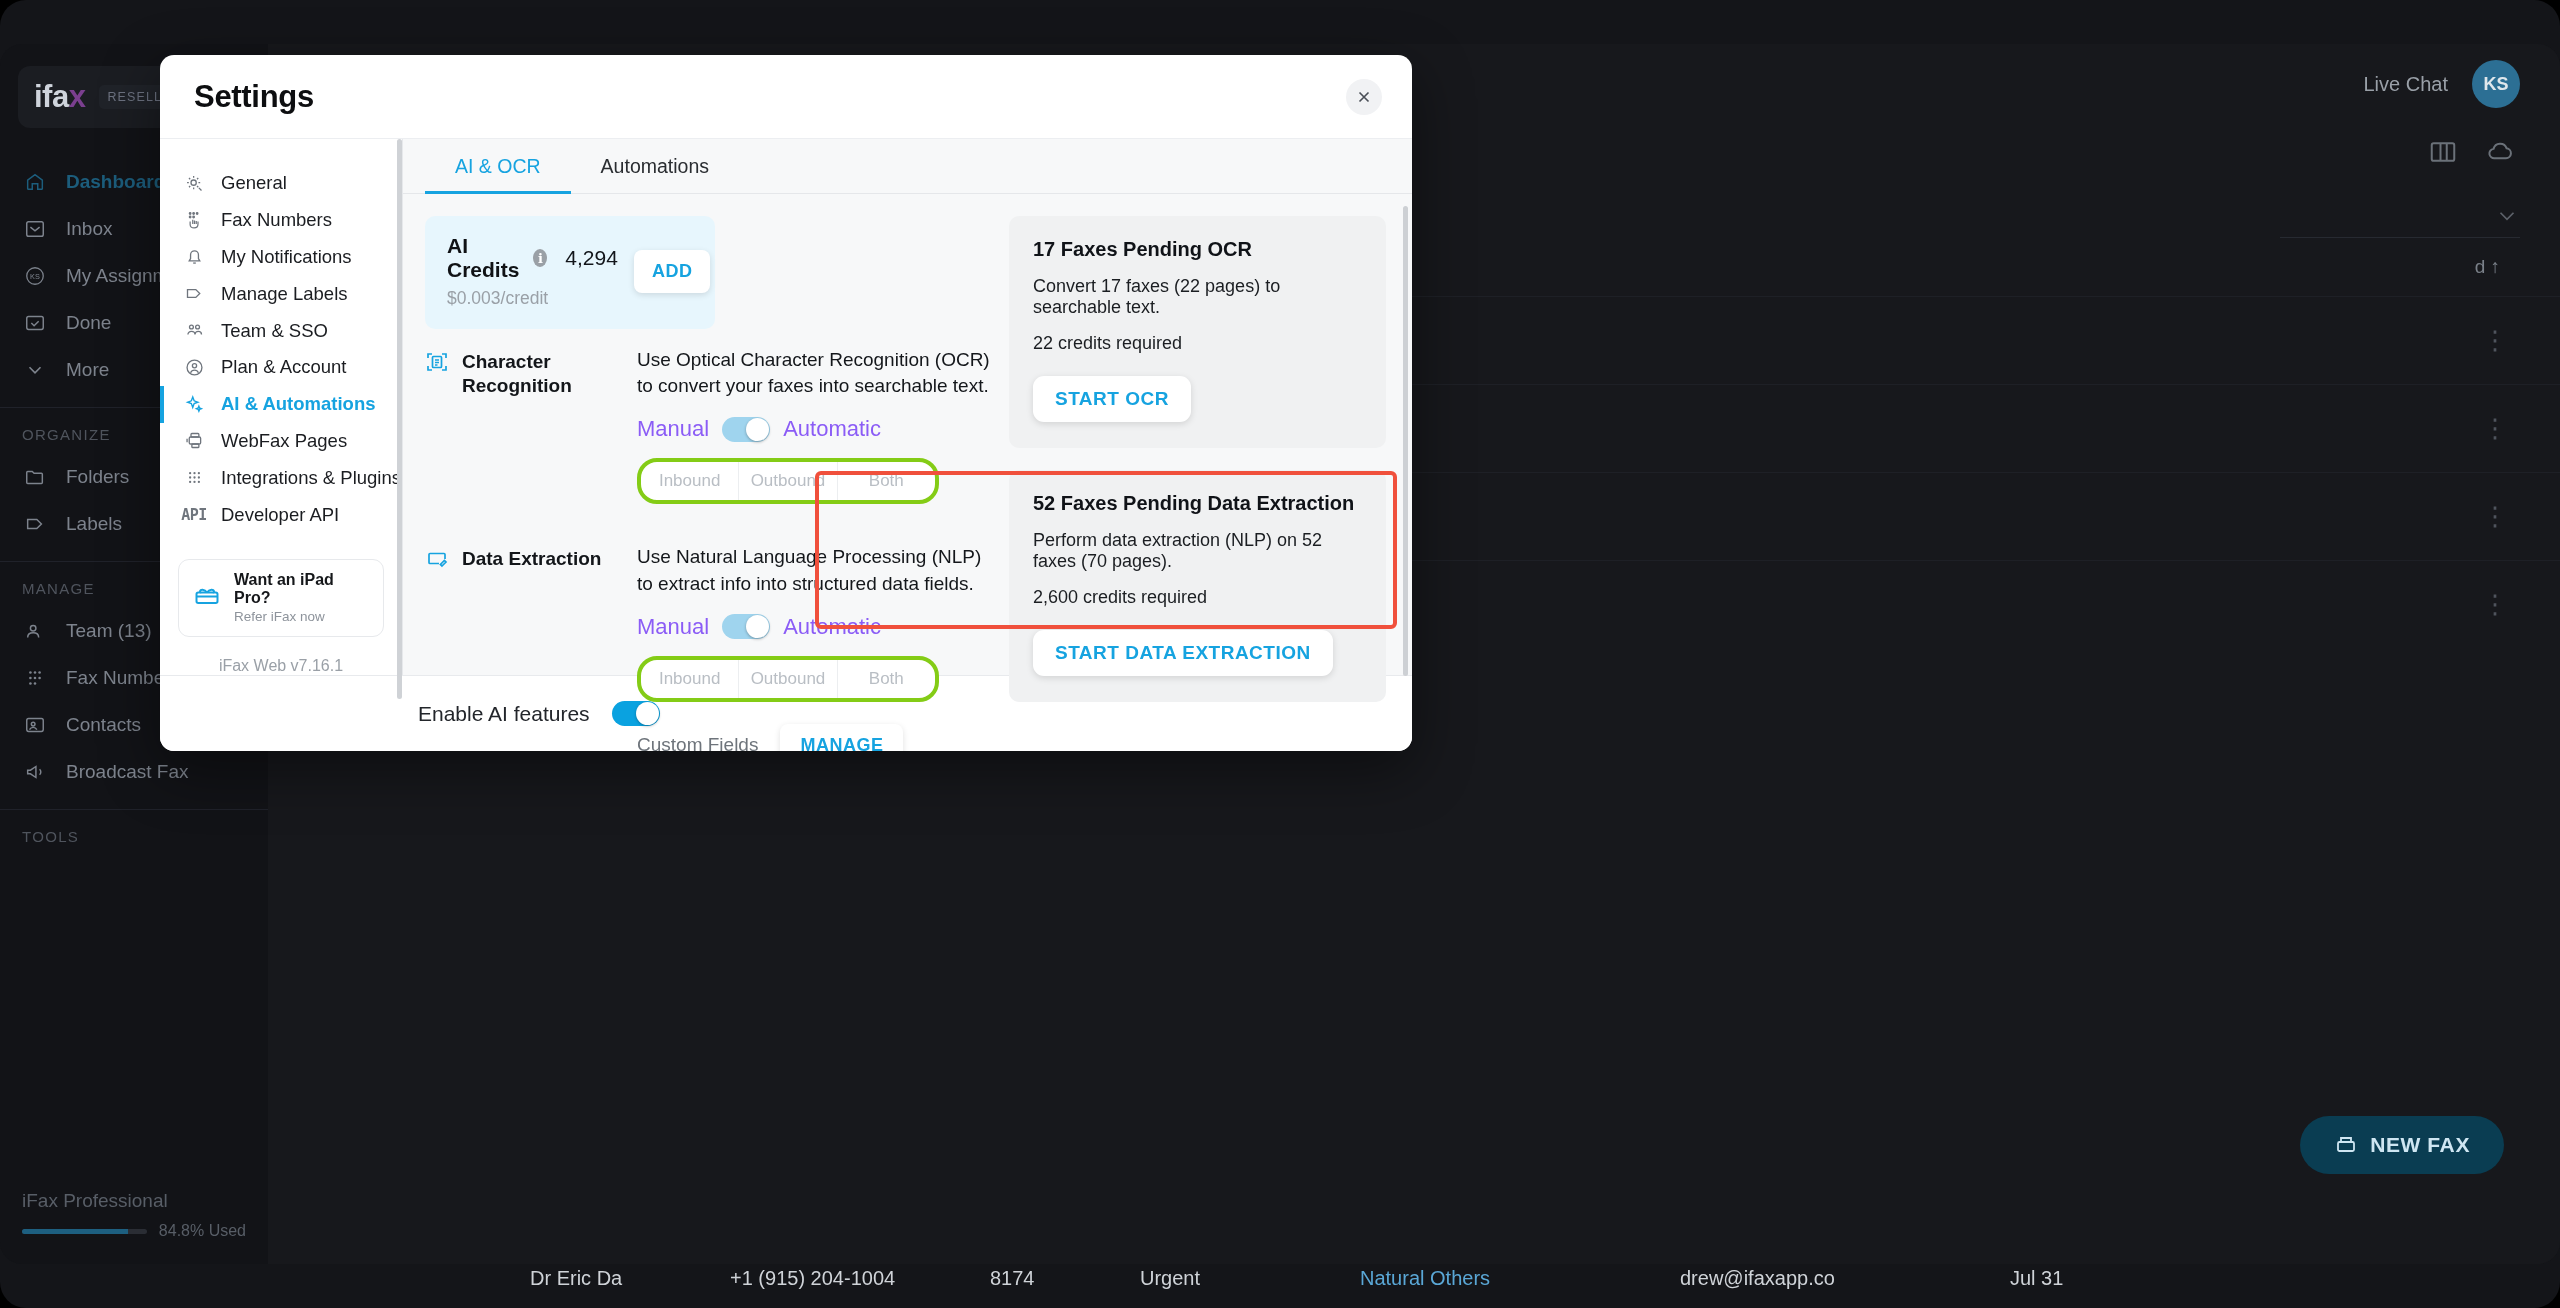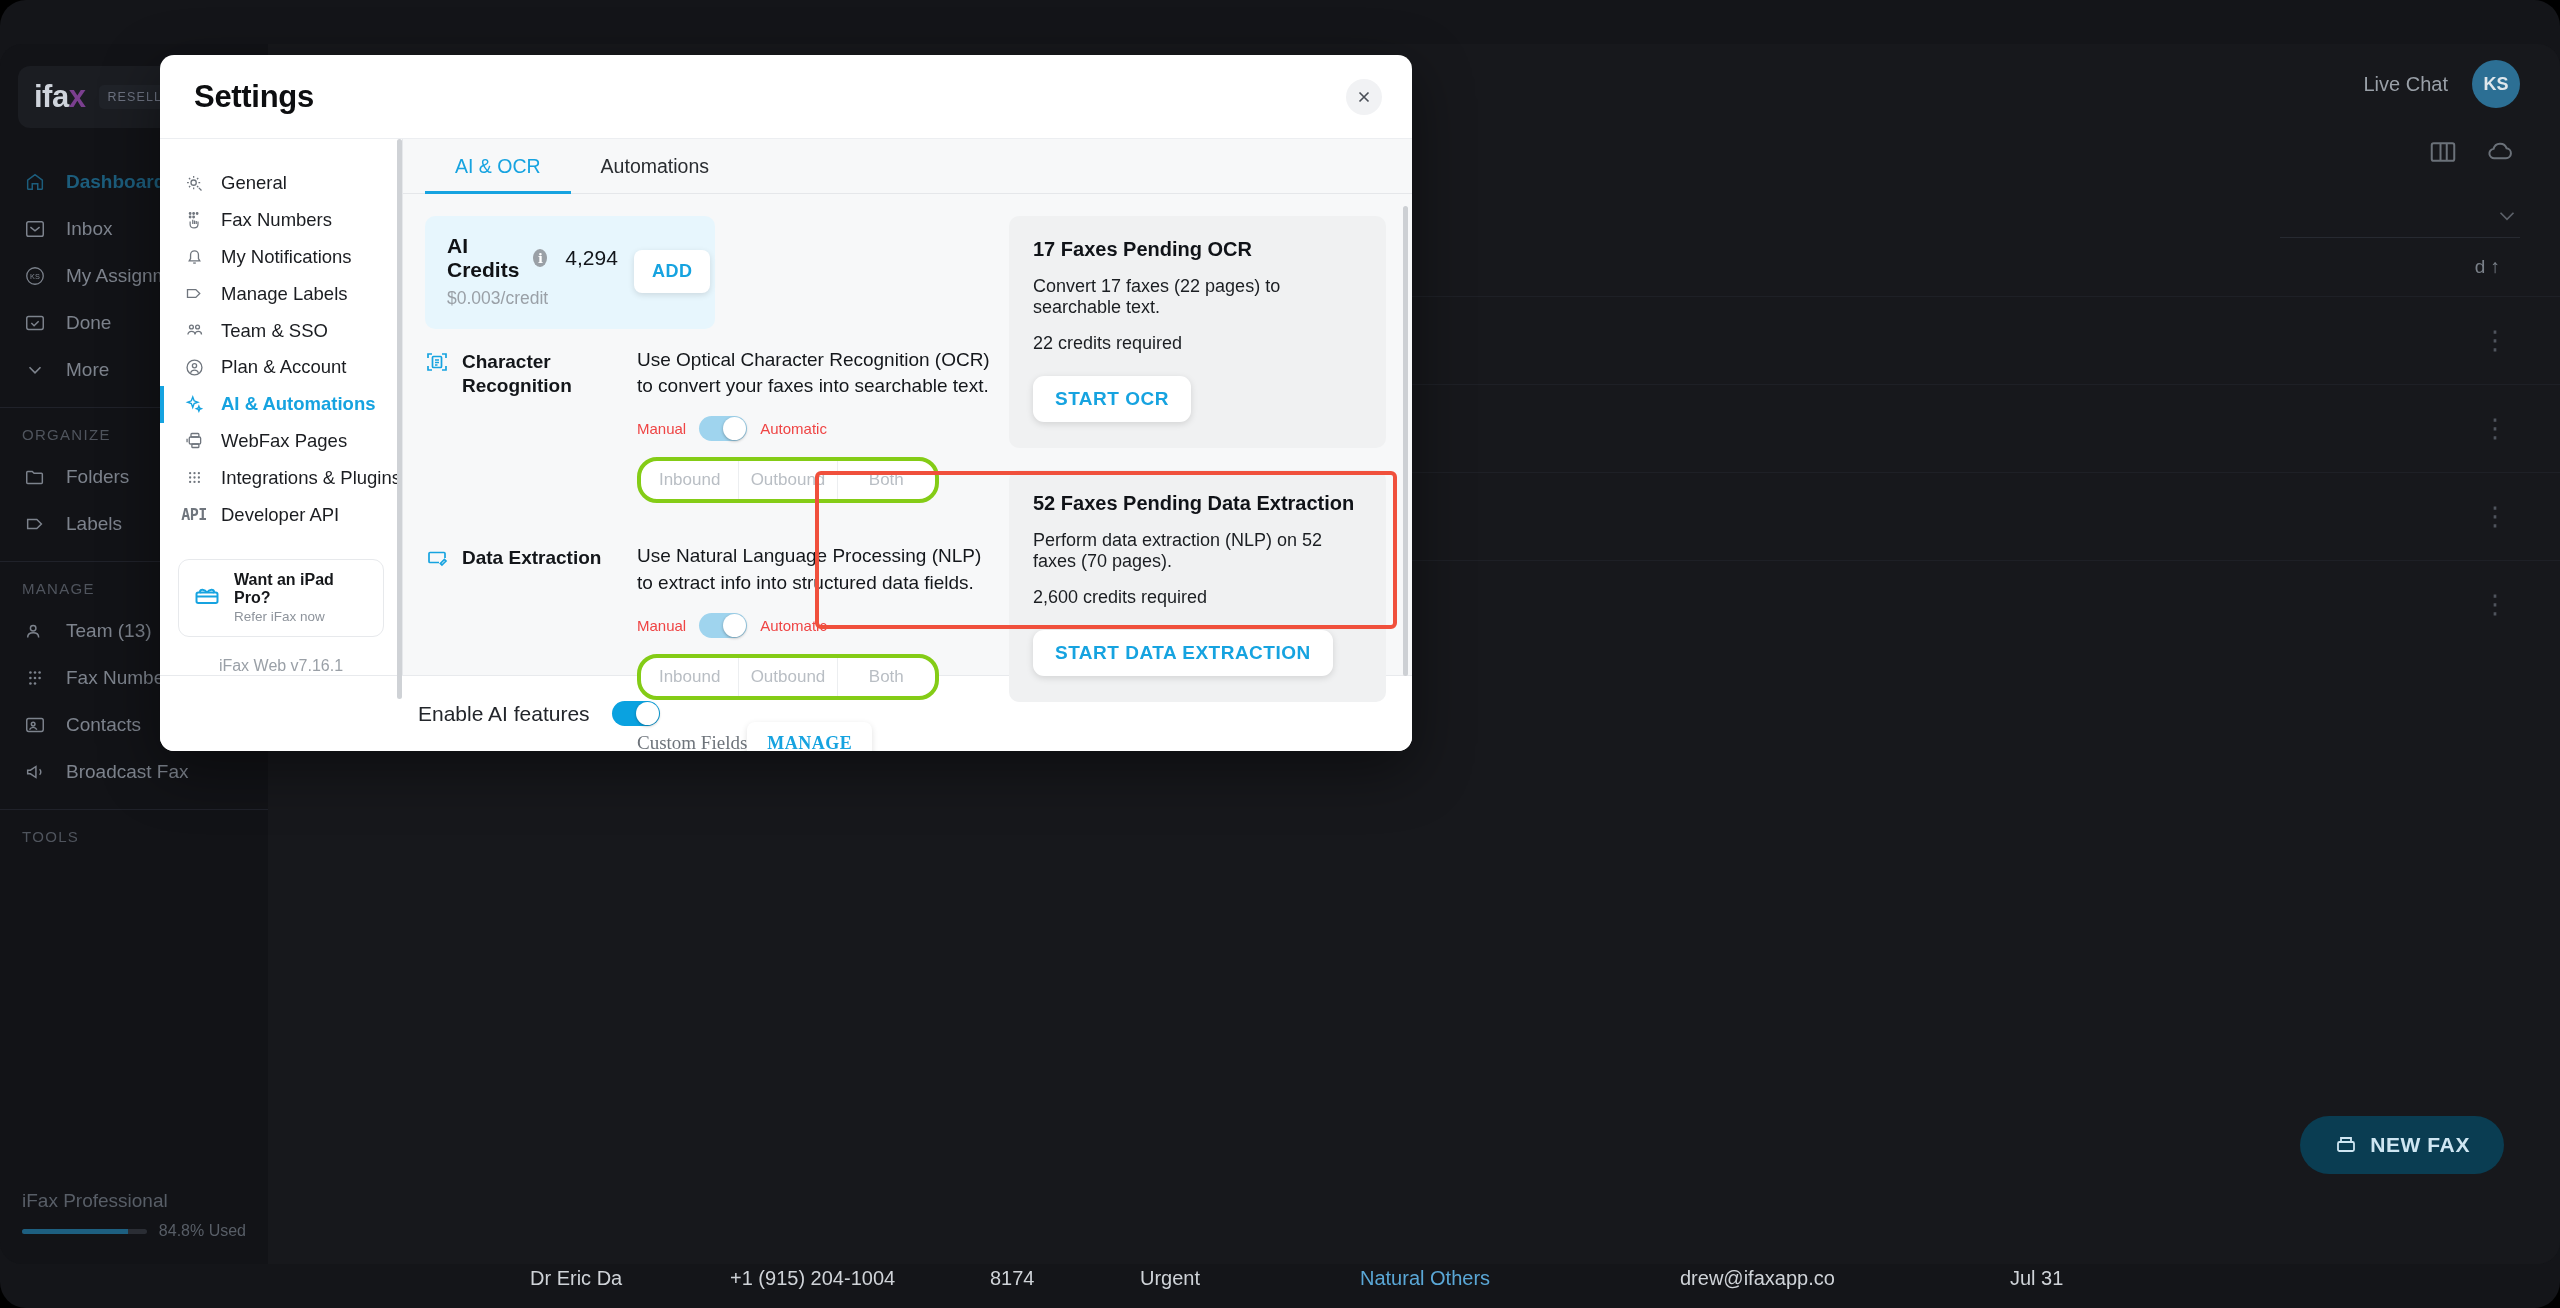--- a/index.html
+++ b/index.html
@@ -192,39 +192,39 @@
   .feature {
     display: flex; gap: 0; padding: 18px 0 10px 0;
   }
   .feature-head { width: 212px; flex: 0 0 212px; display: flex; align-items: flex-start; gap: 11px; padding-top: 3px; }
   .feature-ico { color: #16a3e0; width: 26px; flex: 0 0 26px; }
   .feature-ico svg { width: 24px; height: 24px; }
   .feature-name { font-size: 19px; font-weight: 700; color: #13161a; line-height: 1.25; }
   .feature-body { flex: 1; }
   .feature-desc { font-size: 19px; color: #14171b; line-height: 1.38; max-width: 400px; }
   .toggle-row { display: flex; align-items: center; gap: 13px; margin-top: 17px; }
-  .toggle-text { font-size: 15px; color: #ef4444; text-align: center; }
+  .toggle-text { font-size: 22px; color: #8b5cf6; text-align: center; }
   .switch {
     width: 48px; height: 25px; border-radius: 14px; background: #9fd4ee; position: relative; flex: 0 0 48px;
   }
   .switch .knob {
     position: absolute; right: 1px; top: 1px; width: 23px; height: 23px;
     border-radius: 50%; background: #fff; box-shadow: 0 1px 3px rgba(0,0,0,.3);
   }
   .switch.on { background: #0aa2e0; }
   .seg {
     display: flex; margin-top: 16px; width: 302px; background: #fff;
     border: 4px solid #84cc16; border-radius: 20px; overflow: hidden;
   }
   .seg div {
     flex: 1; text-align: center; padding: 9px 0; font-size: 17px; color: #b9bec4;
     border-right: 1px solid #eceef0;
   }
   .seg div:last-child { border-right: none; }
-  .cf-row { display: flex; align-items: center; margin-top: 22px; font-family: Liberation Serif, serif; }
+  .cf-row { display: flex; align-items: center; gap: 22px; margin-top: 22px; }
   .cf-label { font-size: 19px; color: #6e747b; }
   .manage-btn {
     background: #fff; border-radius: 8px; padding: 11px 20px;
     color: #16a3e0; font-size: 18px; font-weight: 700; letter-spacing: .5px;
     box-shadow: 0 2px 6px rgba(0,0,0,.12);
   }
 
   .highlight-box {
     position: absolute; left: 412px; top: 332px; width: 582px; height: 158px;
     border: 4px solid #f0503c; border-radius: 6px; pointer-events: none;

